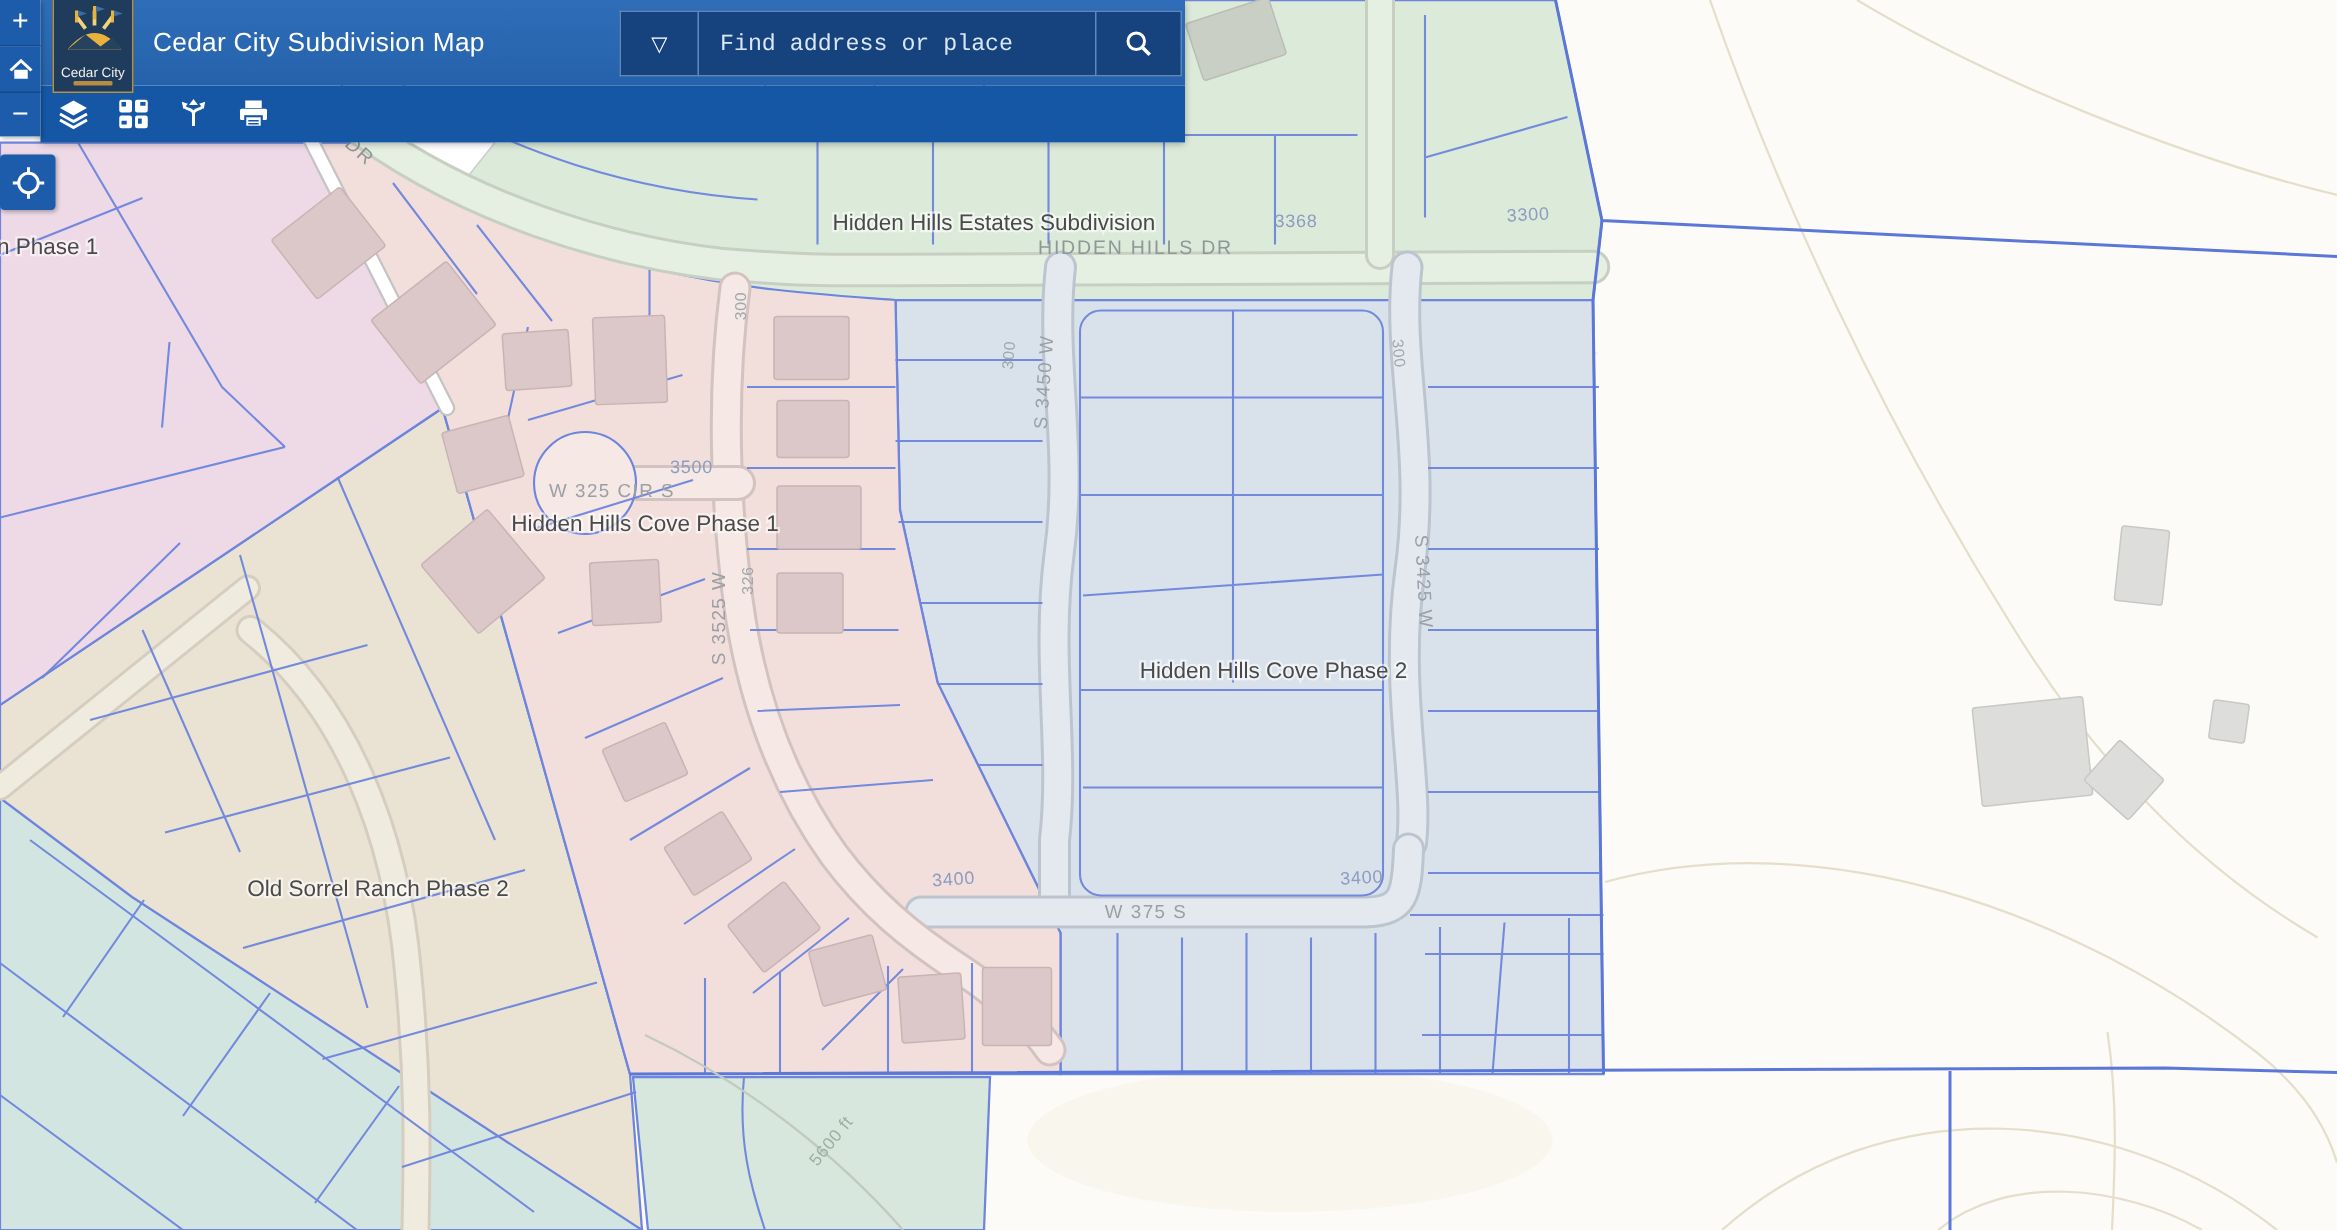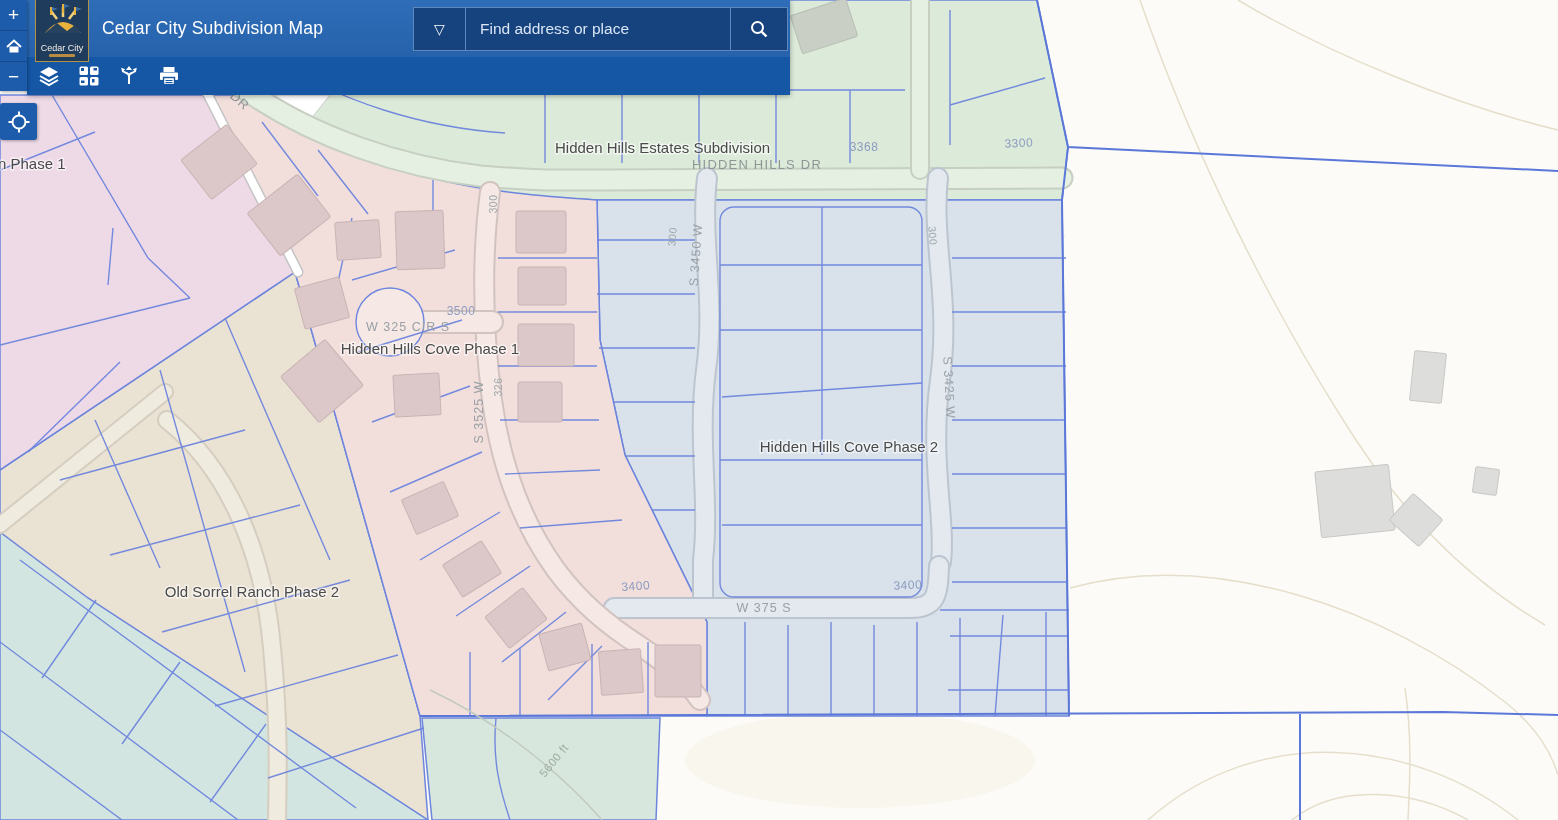--- a/index.html
+++ b/index.html
@@ -28,21 +28,21 @@
   .logo-name{position:relative;color:#f2efe6;font-size:9px;line-height:10px;z-index:2;}
   .logo-tag{position:relative;width:26px;height:3px;margin:1px 0 4px;
             background:rgba(222,160,60,.8);border-radius:1px;z-index:2;}
   .title{color:#ffffff;font-size:17.5px;font-weight:normal;margin-left:13px;
          letter-spacing:.2px;white-space:nowrap;}
   .search-group{margin-left:auto;display:flex;height:44px;margin-right:2px;}
   .dd-btn{width:52px;background:#16427e;border:1px solid #5d87bd;border-right:none;
           color:#fff;font-size:14px;display:flex;align-items:center;justify-content:center;
           cursor:pointer;}
   .search-input{width:236px;background:#16427e;border:1px solid #5d87bd;
-          border-right:none;color:#22c55e;font-size:15.5px;padding:0 14px;outline:none;}
+          border-right:none;color:#22c55e;font-size:15.5px;padding:0 14px;outline:none;font-family:Liberation Mono, monospace;}
   .search-input::placeholder{color:#d9e6f6;opacity:1;}
   .search-btn{width:58px;background:#16427e;border:1px solid #5d87bd;
           display:flex;align-items:center;justify-content:center;cursor:pointer;}
   .bar-bottom{height:38px;background:#1557a5;display:flex;align-items:center;
           gap:8px;padding-left:6px;}
   .tool-btn{width:32px;height:32px;background:transparent;border:none;cursor:pointer;
           display:flex;align-items:center;justify-content:center;}
 
   
   .zoombar{position:absolute;left:0;top:0;width:27px;z-index:31;

